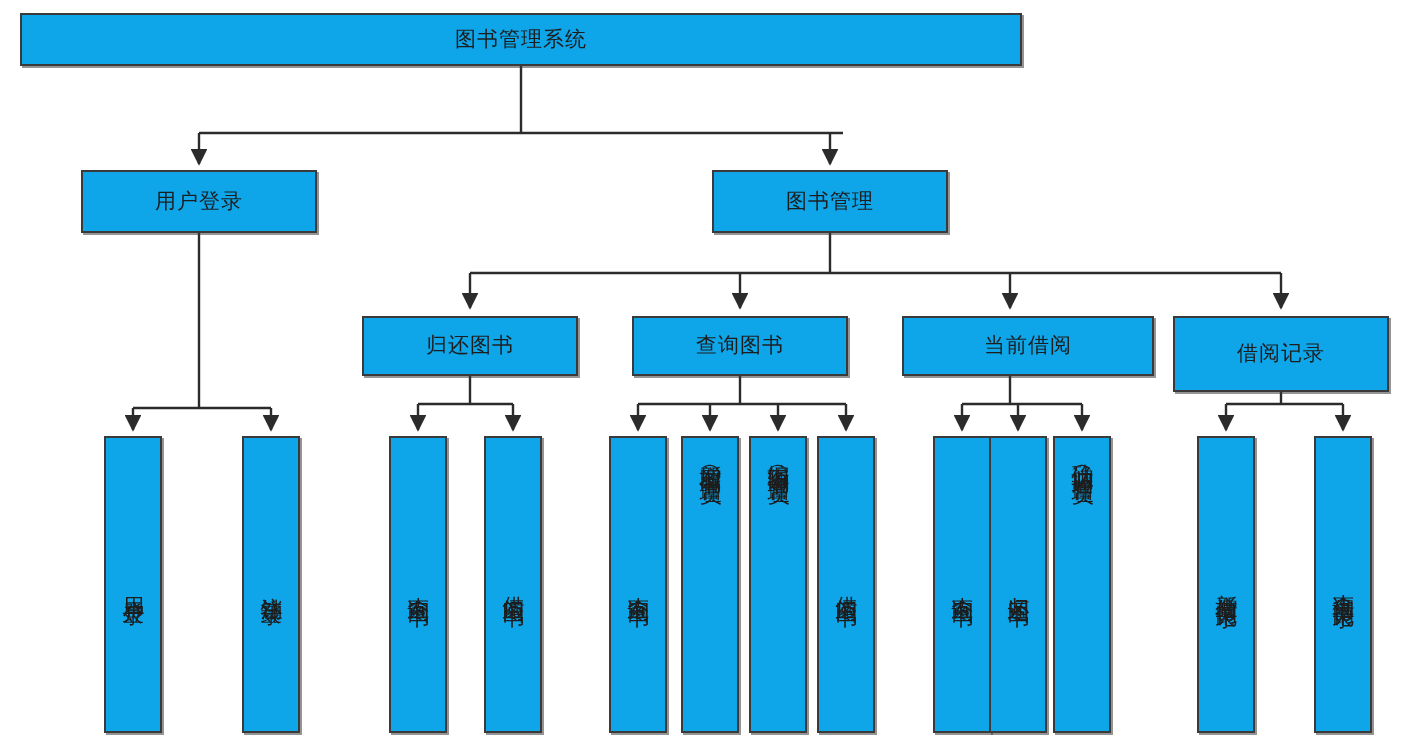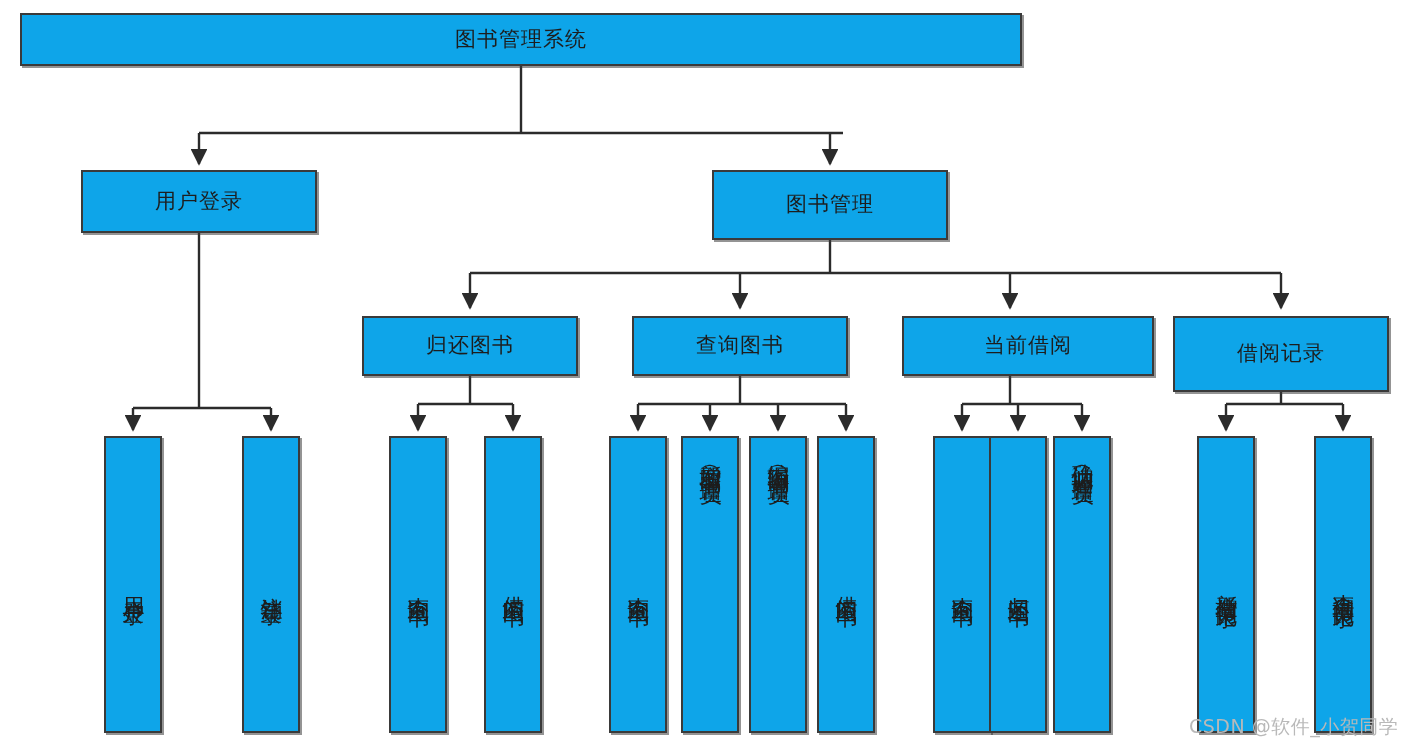--- a/index.html
+++ b/index.html
@@ -100,21 +100,21 @@
     </g>
   </svg>
 
   <div class="node shadow" style="left:20px;top:13px;width:1002px;height:53px;">
     <span class="lbl">图书管理系统</span>
   </div>
 
   <div class="node shadow" style="left:81px;top:170px;width:236px;height:63px;">
     <span class="lbl">用户登录</span>
   </div>
-  <div class="node shadow" style="left:712px;top:170px;width:236px;height:70px;">
+  <div class="node shadow" style="left:712px;top:170px;width:236px;height:63px;">
     <span class="lbl">图书管理</span>
   </div>
 
   <div class="node shadow" style="left:362px;top:316px;width:216px;height:60px;">
     <span class="lbl">归还图书</span>
   </div>
   <div class="node shadow" style="left:632px;top:316px;width:216px;height:60px;">
     <span class="lbl">查询图书</span>
   </div>
   <div class="node shadow" style="left:902px;top:316px;width:252px;height:60px;">
@@ -161,15 +161,14 @@
     <span class="lbl">确认归还（管理员）</span>
   </div>
 
   <div class="node vert center shadow" style="left:1197px;top:436px;width:58px;height:297px;">
     <span class="lbl">新增借阅记录</span>
   </div>
   <div class="node vert center shadow" style="left:1314px;top:436px;width:58px;height:297px;">
     <span class="lbl">查询借阅记录</span>
   </div>
 
-  <div class="watermark">CSDN @软件_小贺同学</div>
 
 </div>
 
 </body></html>

